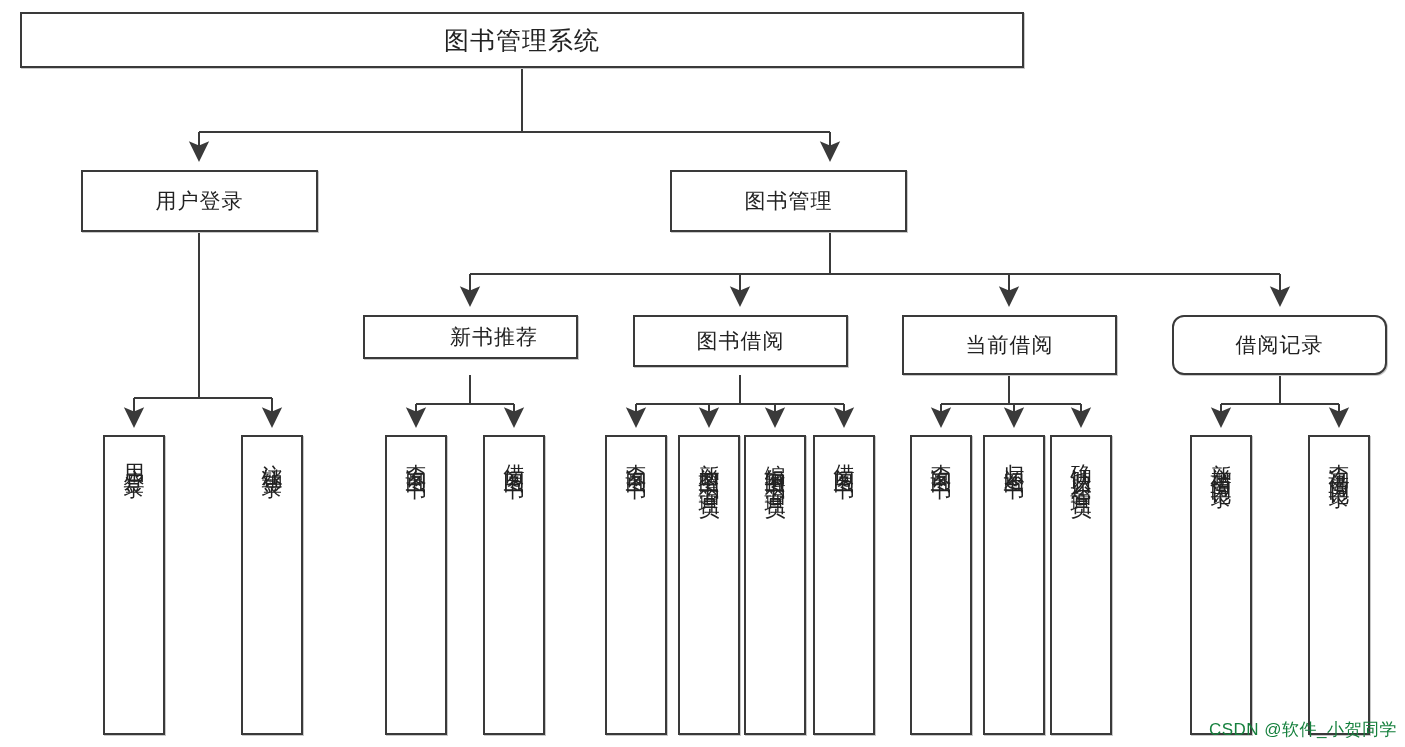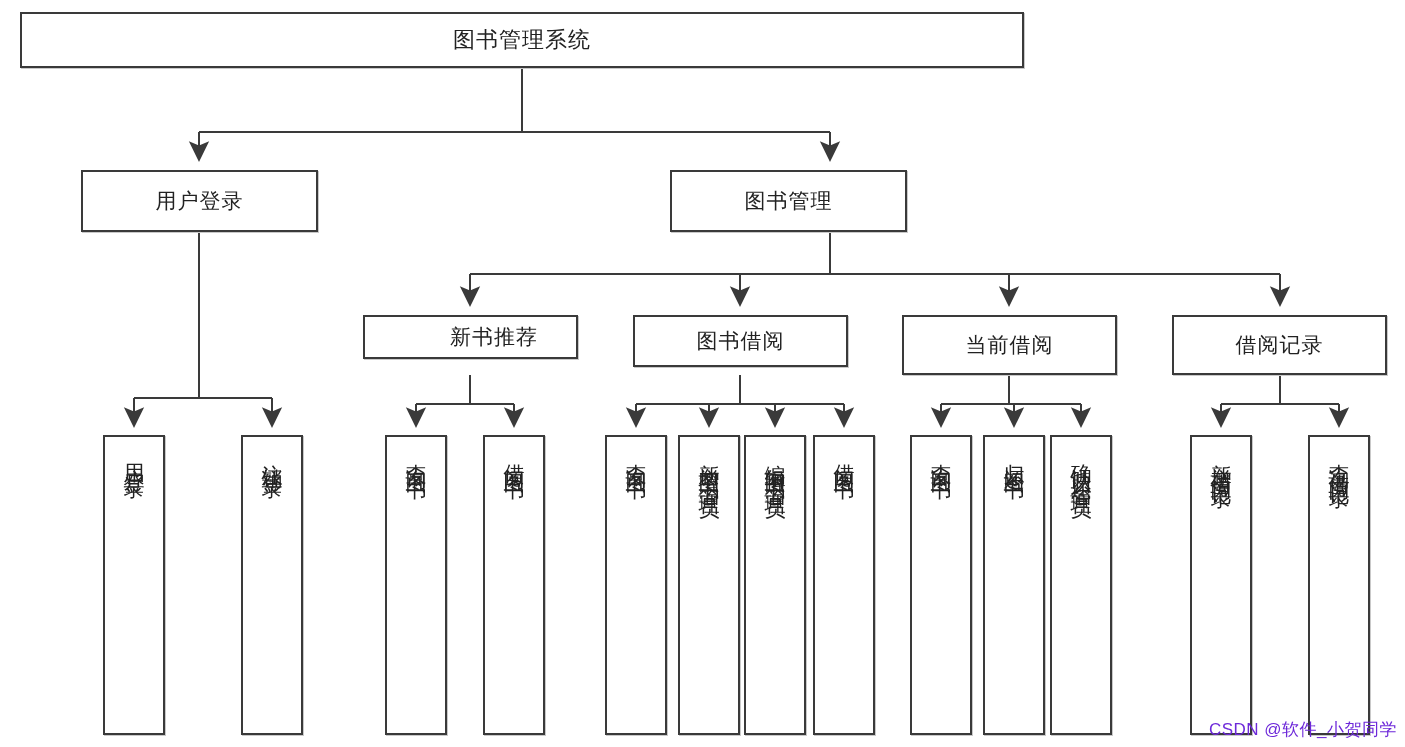--- a/index.html
+++ b/index.html
@@ -36,42 +36,42 @@
     justify-content: center;
     color: #222222;
   }
   .node-h {
     font-size: 21px;
     letter-spacing: 1px;
     line-height: 1.2;
     white-space: nowrap;
   }
   .node-root {
-    font-size: 22px;
+    font-size: 25px;
   }
   .node-leaf {
     align-items: flex-start;
     justify-content: center;
     padding-top: 10px;
   }
   .vlabel {
     writing-mode: vertical-rl;
     text-orientation: upright;
     font-size: 21px;
     line-height: 1.05;
     letter-spacing: 5px;
     white-space: nowrap;
     color: #222222;
   }
   .watermark {
     position: absolute;
     right: 8px;
     bottom: 6px;
     font-size: 17px;
-    color: #6d28d9;
+    color: #15803d;
     white-space: nowrap;
     letter-spacing: 0.5px;
   }
 </style>
 </head>
 <body>
 
 <div id="diagram-root">
 
   <svg id="connectors" viewBox="0 0 1405 747" width="1405" height="747" xmlns="http://www.w3.org/2000/svg">
@@ -137,21 +137,21 @@
 
   <div class="node node-h" style="left:363px; top:315px; width:215px; height:44px;padding-left:47px;">
     <span>新书推荐</span>
   </div>
   <div class="node node-h" style="left:633px; top:315px; width:215px; height:52px;">
     <span>图书借阅</span>
   </div>
   <div class="node node-h" style="left:902px; top:315px; width:215px; height:60px;">
     <span>当前借阅</span>
   </div>
-  <div class="node node-h" style="left:1172px; top:315px; width:215px; height:60px;">
+  <div class="node node-h" style="left:1172px; top:315px; width:215px; height:60px;border-radius:12px;">
     <span>借阅记录</span>
   </div>
 
   <div class="node node-leaf" style="left:103px; top:435px; width:62px; height:300px;">
     <span class="vlabel">用户登录</span>
   </div>
   <div class="node node-leaf" style="left:241px; top:435px; width:62px; height:300px;">
     <span class="vlabel">注销登录</span>
   </div>
   <div class="node node-leaf" style="left:385px; top:435px; width:62px; height:300px;">

